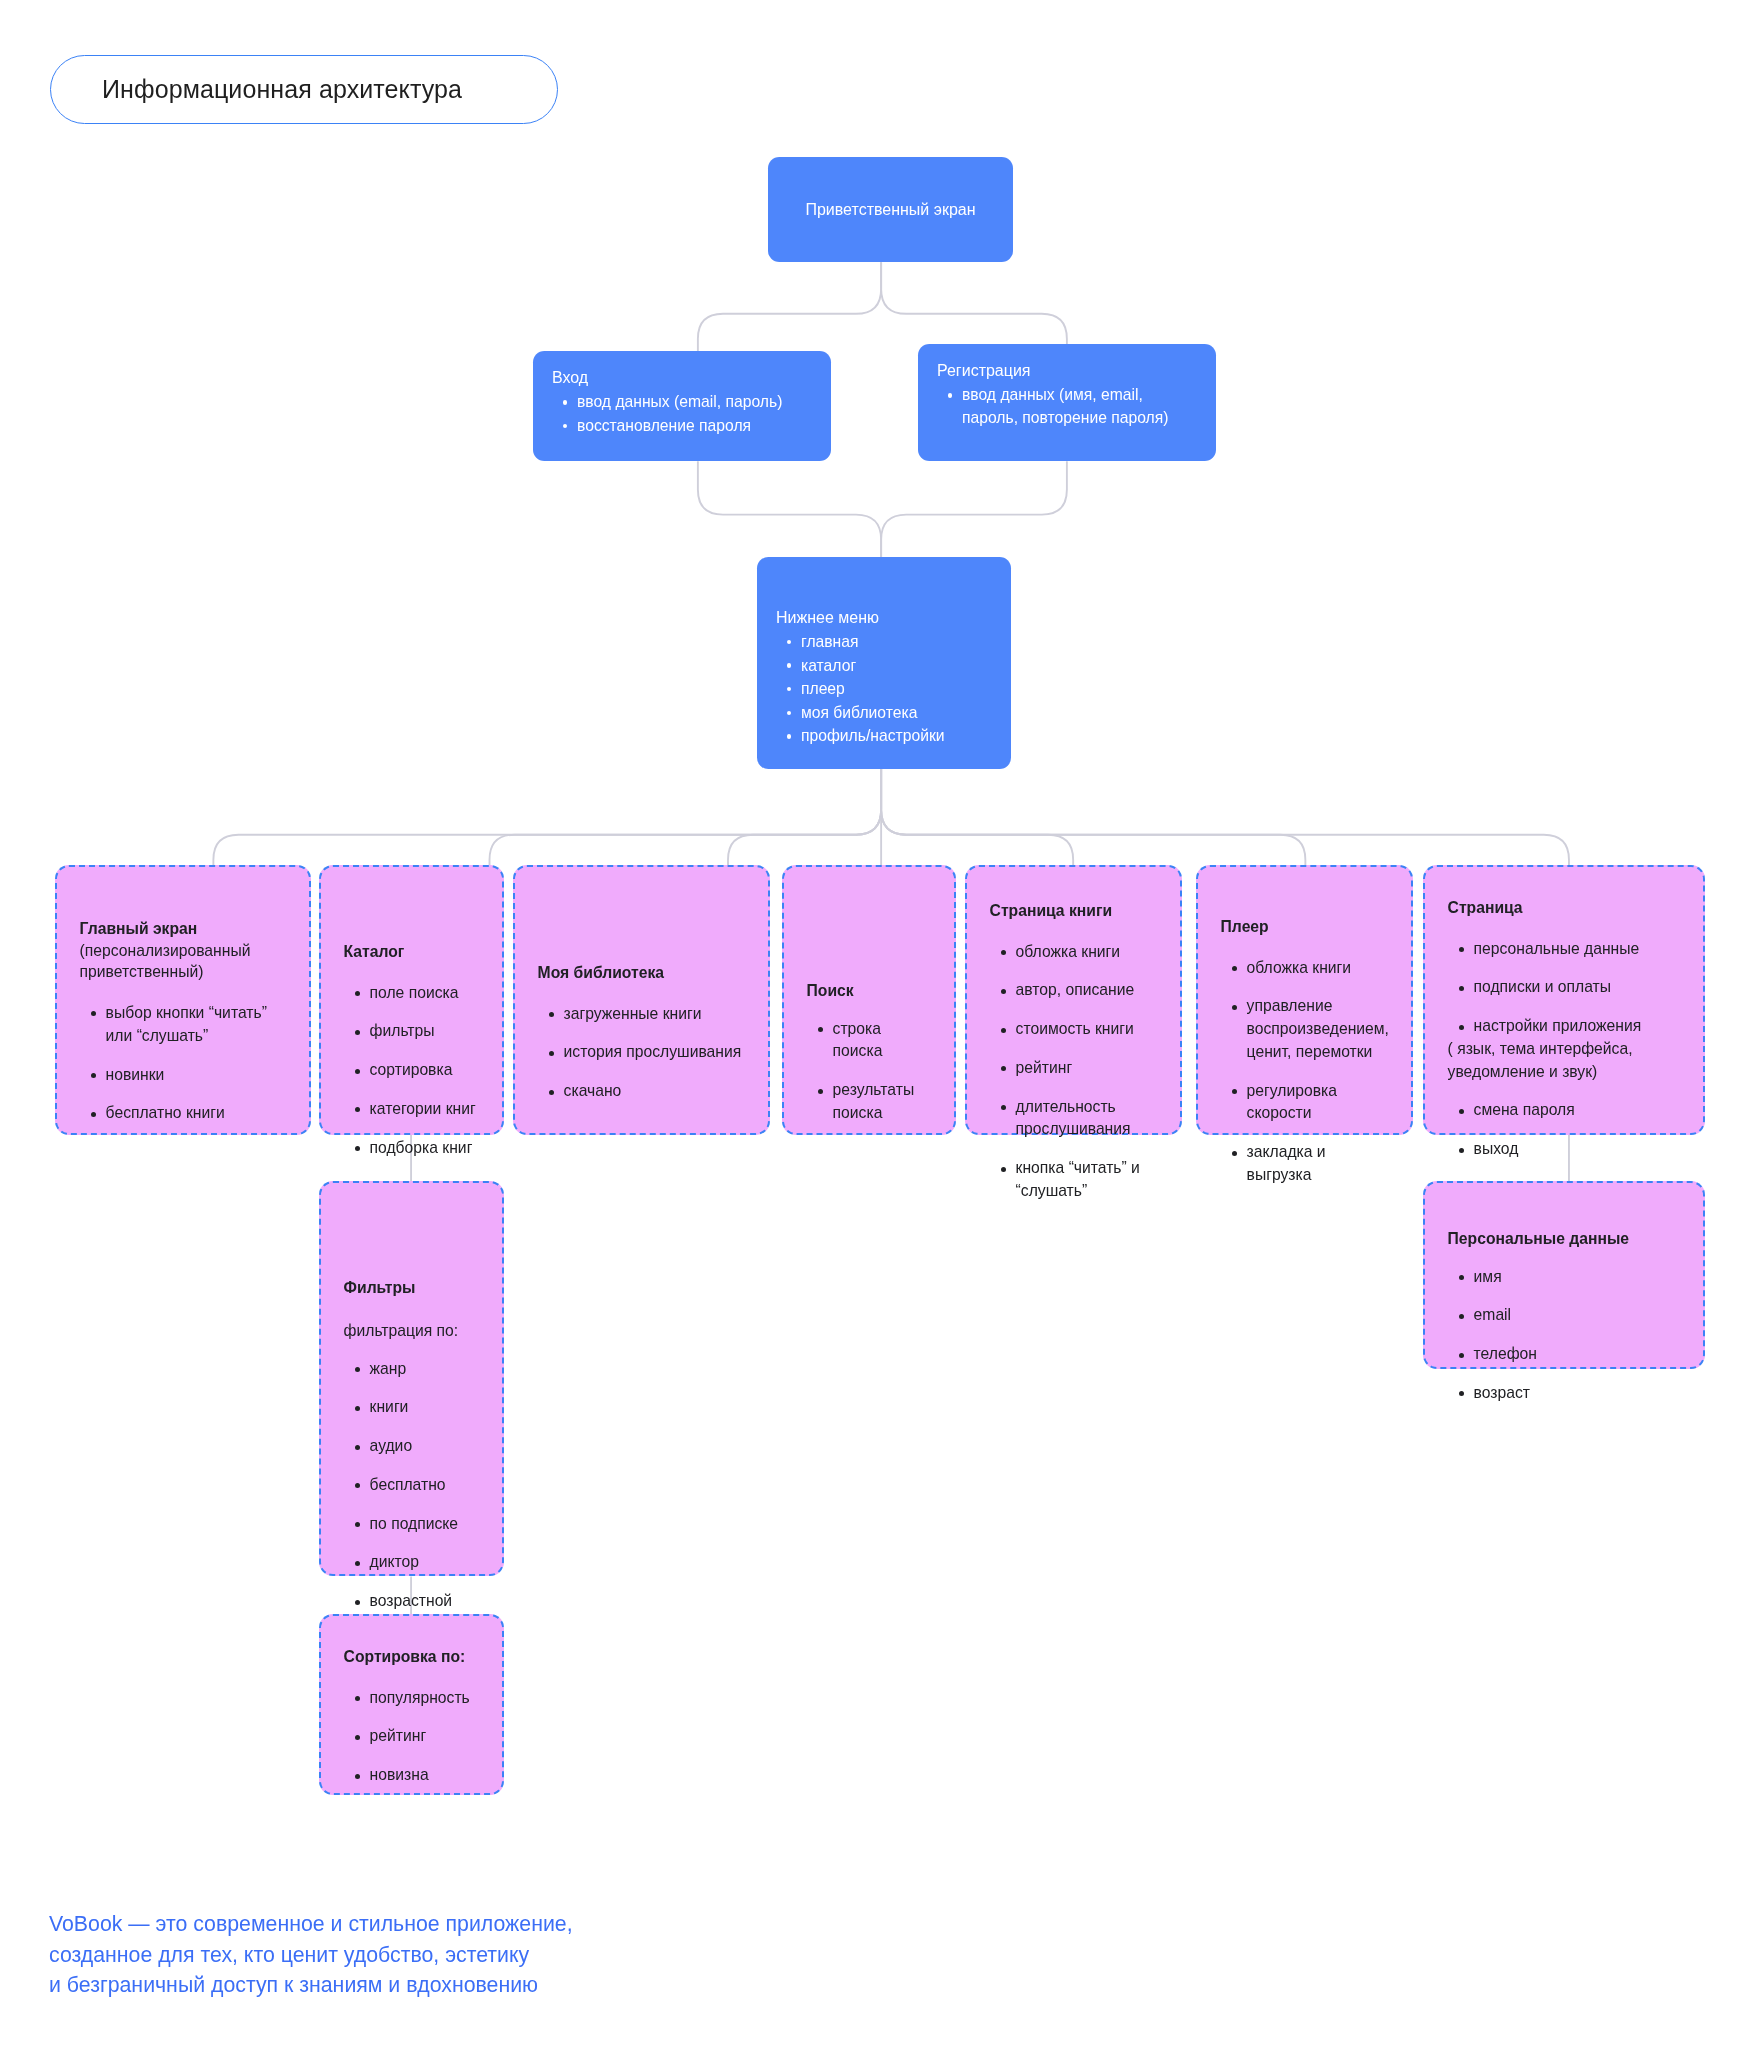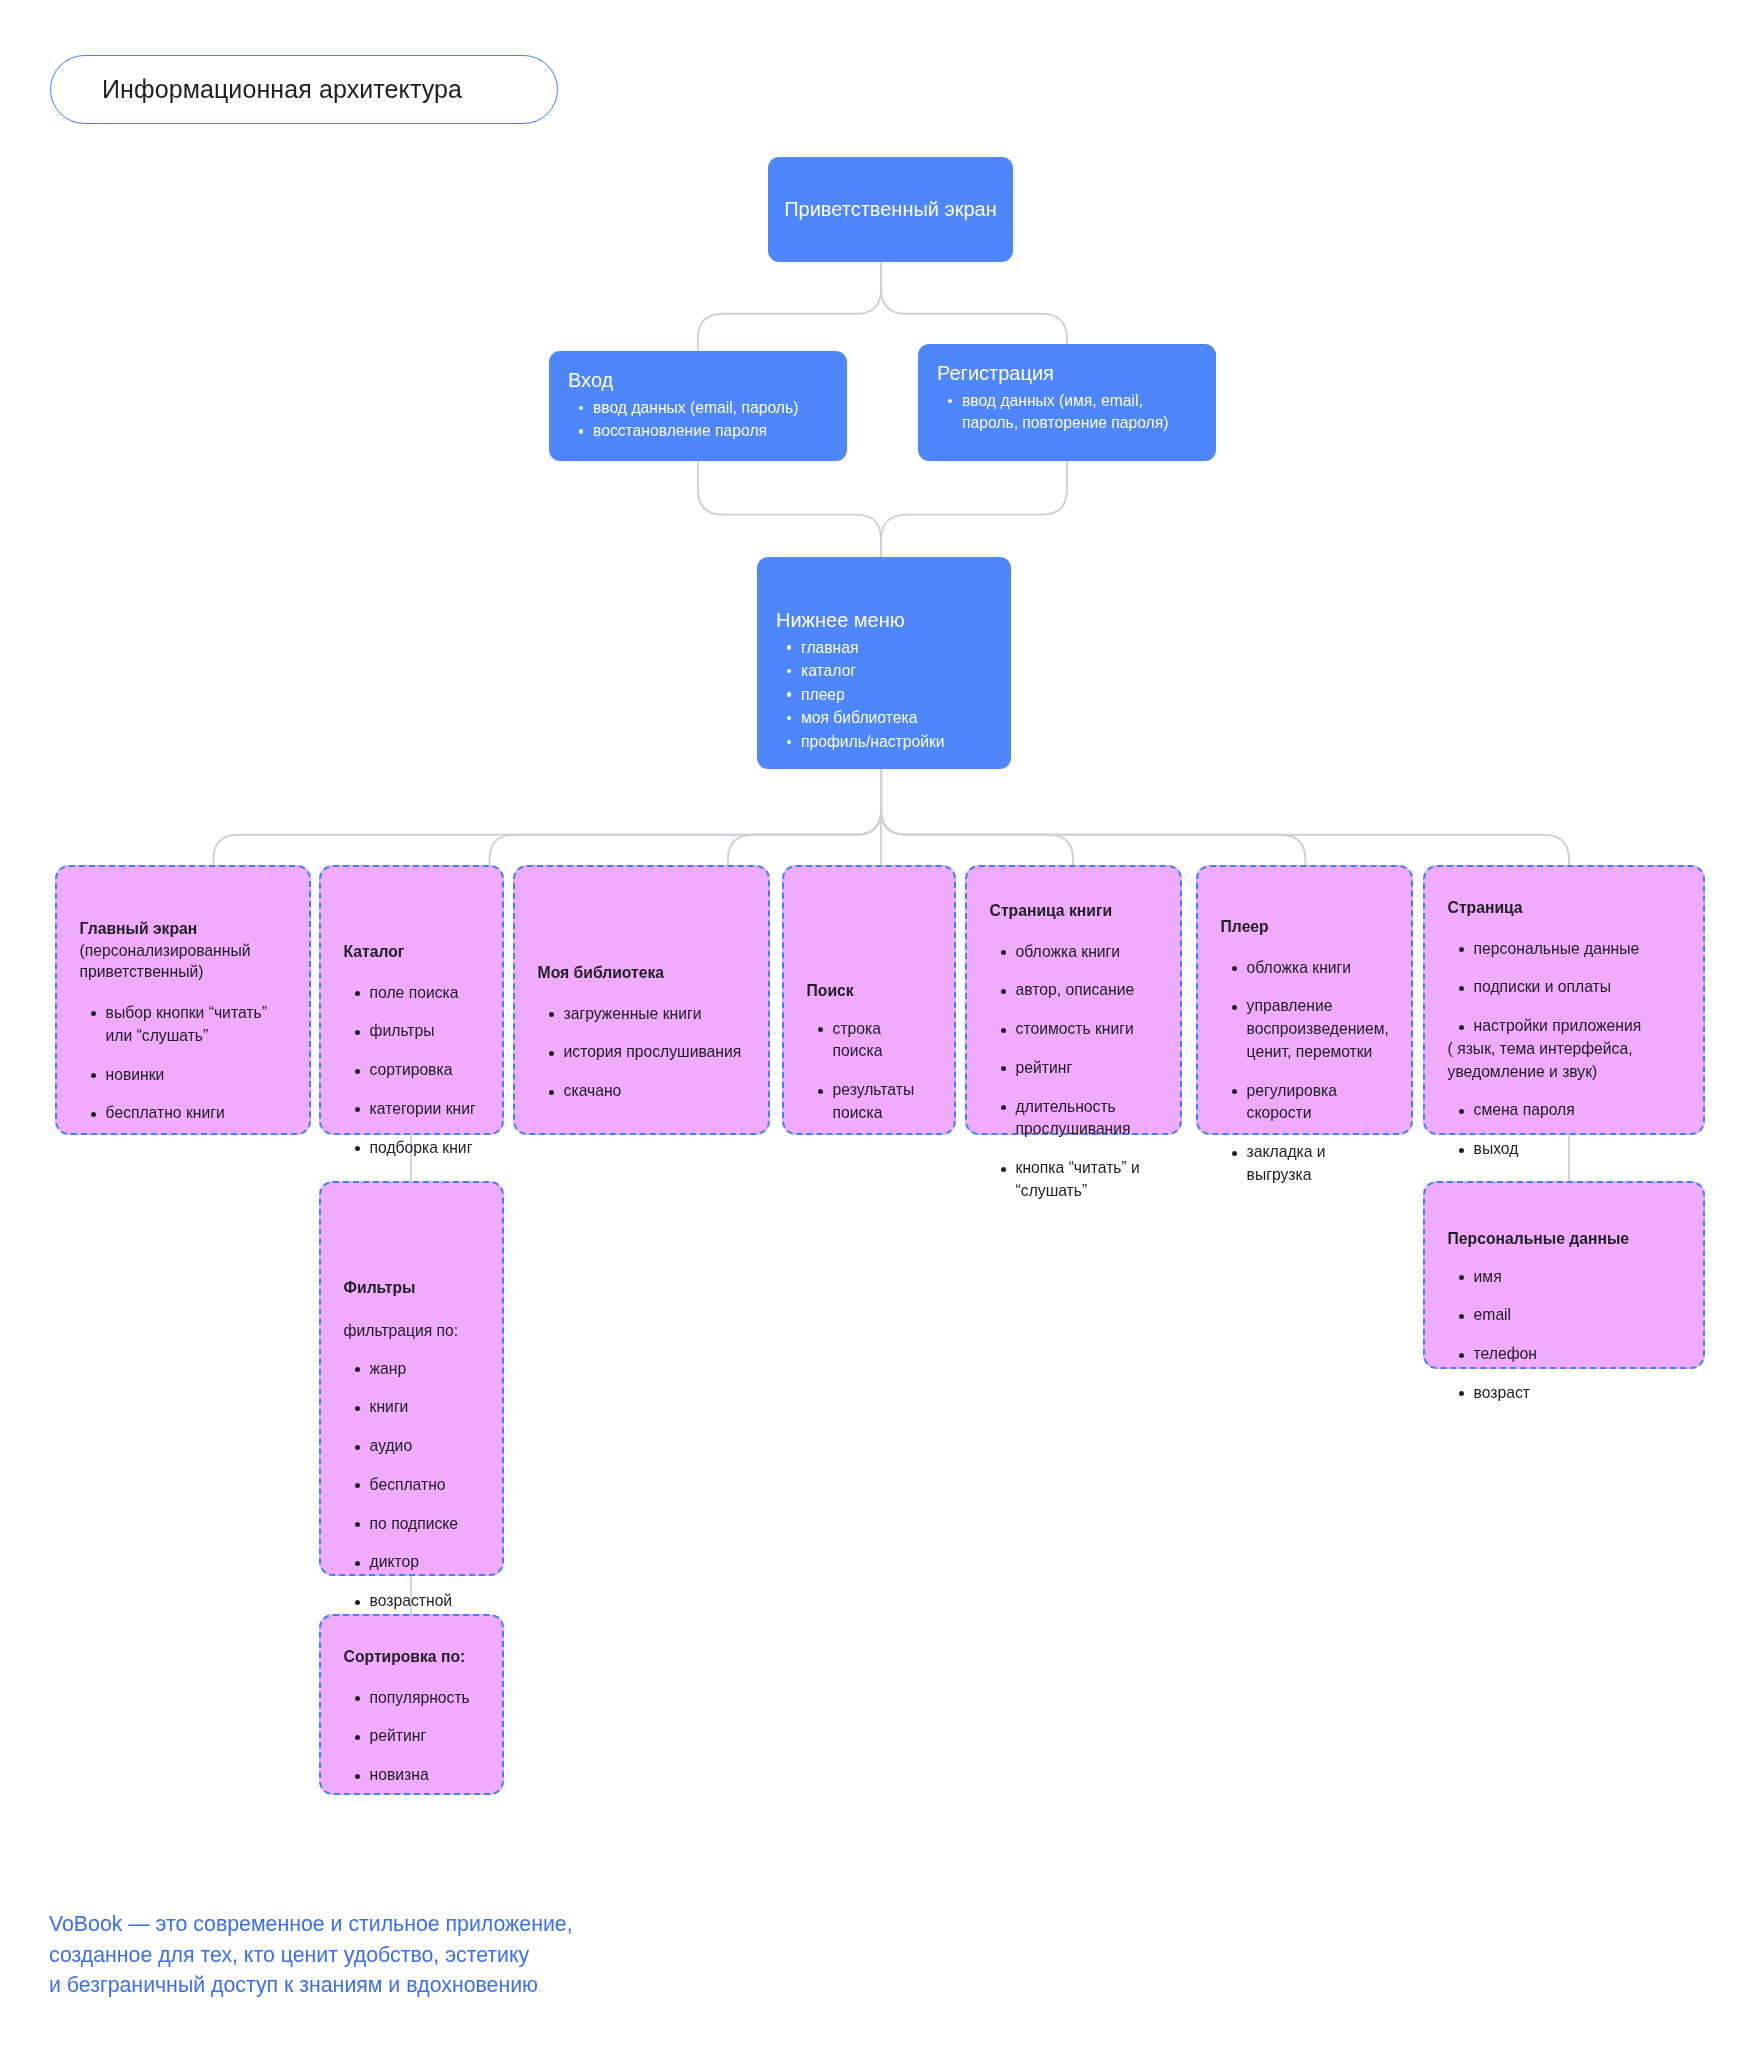--- a/index.html
+++ b/index.html
@@ -50,21 +50,21 @@
 
   
   .bluebox {
     position: absolute;
     background: #4e86fb;
     border-radius: 11.3px;
     color: #ffffff;
     padding: 16.3px 19px;
   }
   .bluebox .bx-title {
-    font-size: 20px;
+    font-size: 16px;
     font-weight: 400;
     line-height: 1.35;
   }
   .bluebox.center-only {
     display: flex;
     align-items: center;
     justify-content: center;
     padding: 0;
   }
   .bluebox ul {
@@ -187,21 +187,21 @@
   </svg>
 
   <div class="title-pill">
     <span class="txt">Информационная архитектура</span>
   </div>
 
   <div class="bluebox center-only" style="left:768px; top:157px; width:245px; height:105px;">
     <span class="bx-title">Приветственный экран</span>
   </div>
 
-  <div class="bluebox" style="left:549px; top:351px; width:298px; height:110px;">
+  <div class="bluebox" style="left:533px; top:351px; width:298px; height:110px;">
     <div class="bx-title">Вход</div>
     <ul>
       <li>ввод данных (email, пароль)</li>
       <li>восстановление пароля</li>
     </ul>
   </div>
 
   <div class="bluebox" style="left:918px; top:344px; width:298px; height:117px;">
     <div class="bx-title">Регистрация</div>
     <ul>

